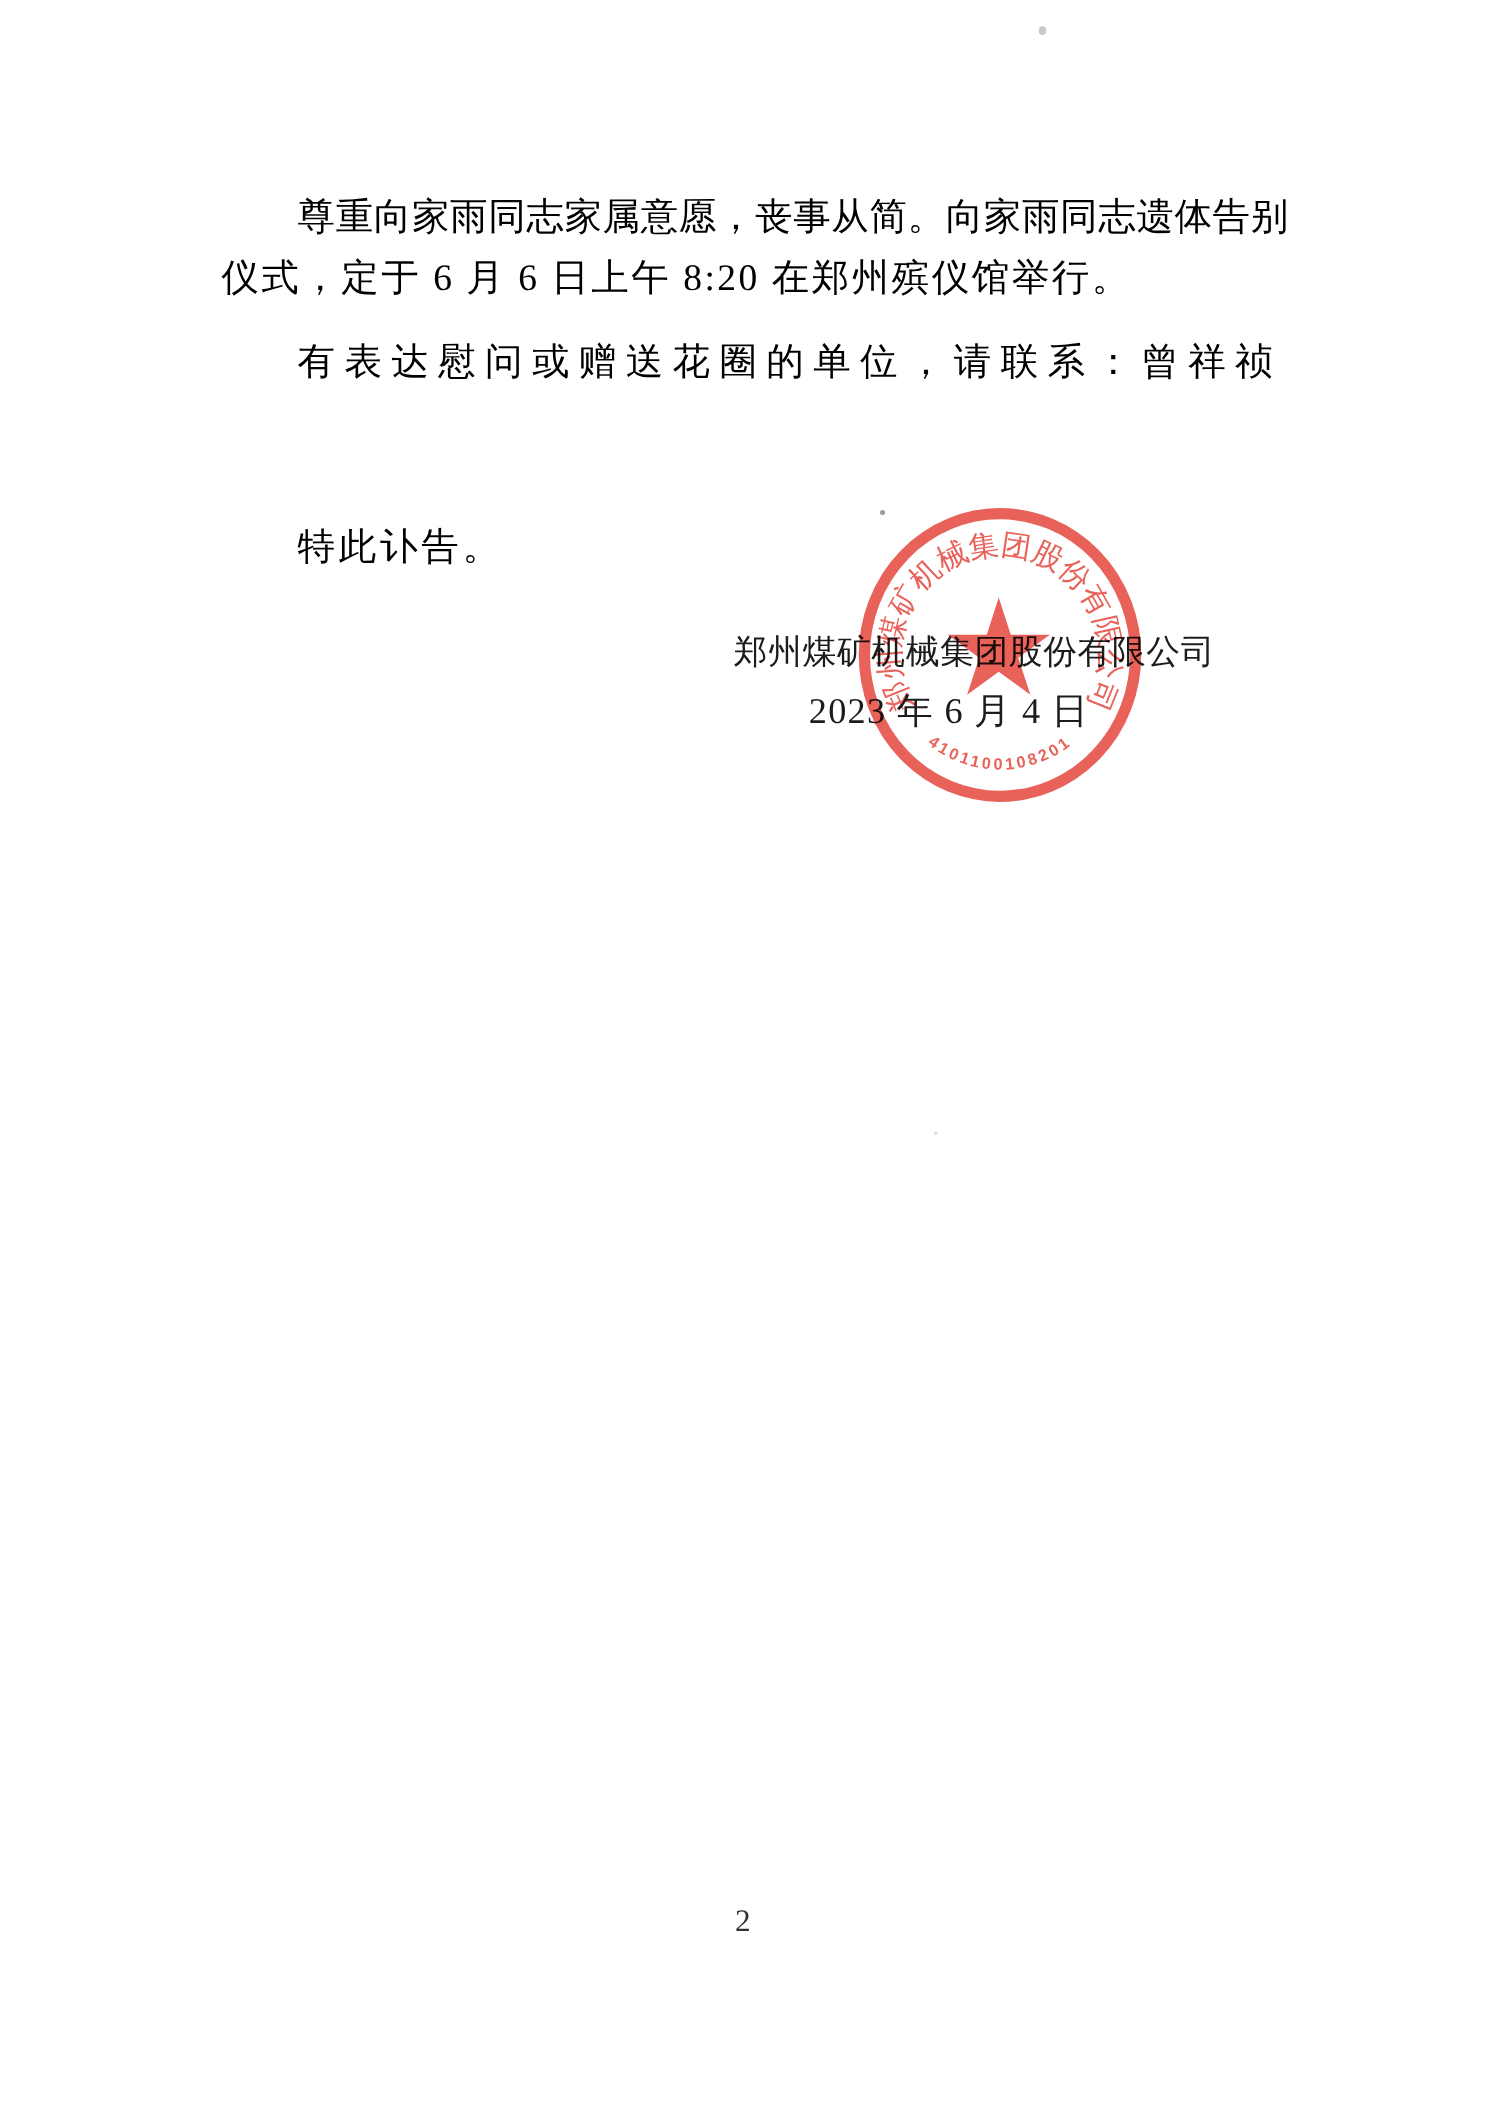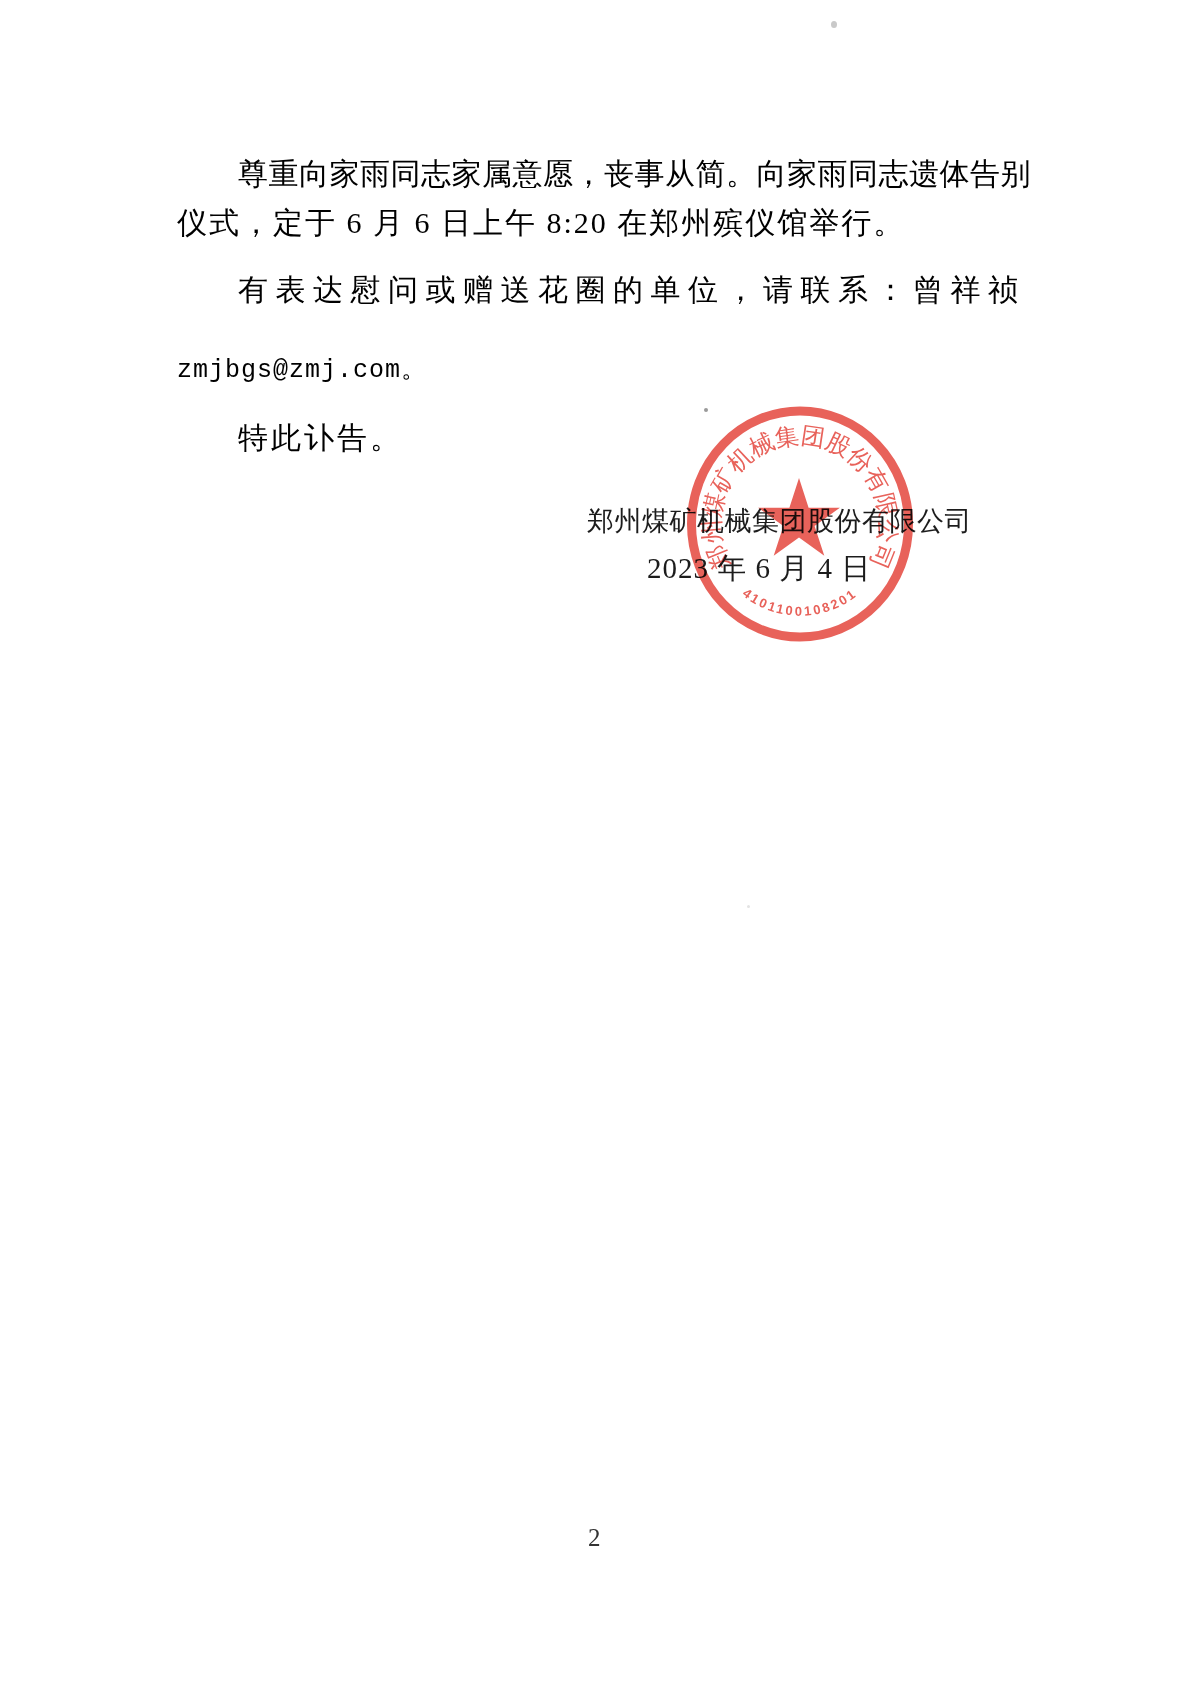--- a/index.html
+++ b/index.html
@@ -58,21 +58,20 @@
 
 <div class="page">
 
   <div class="speck speck-a"></div>
   <div class="speck speck-b"></div>
   <div class="speck speck-c"></div>
 
   <div class="bline l1">尊重向家雨同志家属意愿，丧事从简。向家雨同志遗体告别</div>
   <div class="bline l2">仪式，定于 6 月 6 日上午 8:20 在郑州殡仪馆举行。</div>
   <div class="bline l3">有表达慰问或赠送花圈的单位，请联系：曾祥祯</div>
-  <div class="bline l5">zmjbgs@zmj.com。</div>
   <div class="bline l6">特此讣告。</div>
 
   <div class="sig-company">郑州煤矿机械集团股份有限公司</div>
   <div class="sig-date">2023 年 6 月 4 日</div>
 
   <svg class="seal" viewBox="0 0 240 245" aria-hidden="true">
     <ellipse cx="116" cy="120" rx="108.5" ry="113" fill="none" stroke-width="9" stroke="#e6544c"></ellipse>
     <polygon points="115,74 124.6,103.7 155.9,103.7 130.6,122.1 140.3,151.8 115,133.4 89.7,151.8 99.4,122.1 74.1,103.7 105.4,103.7" fill="#e6544c"></polygon>
     <path id="sealTextArc" d="M 46.7 160 A 80 80 0 1 1 185.3 160" fill="none"></path>
     <path id="sealNumArc" d="M 40.6 172.4 A 92 92 0 0 0 191.4 172.4" fill="none"></path>

